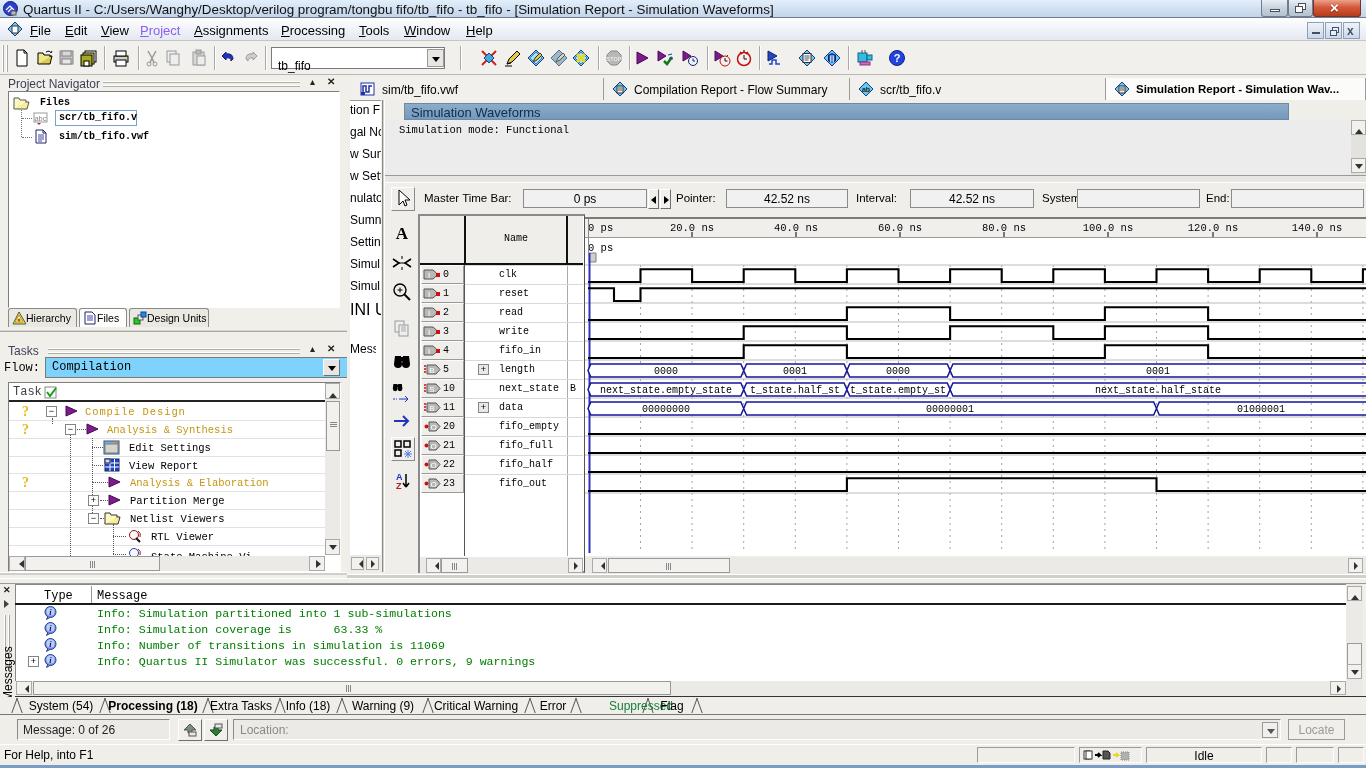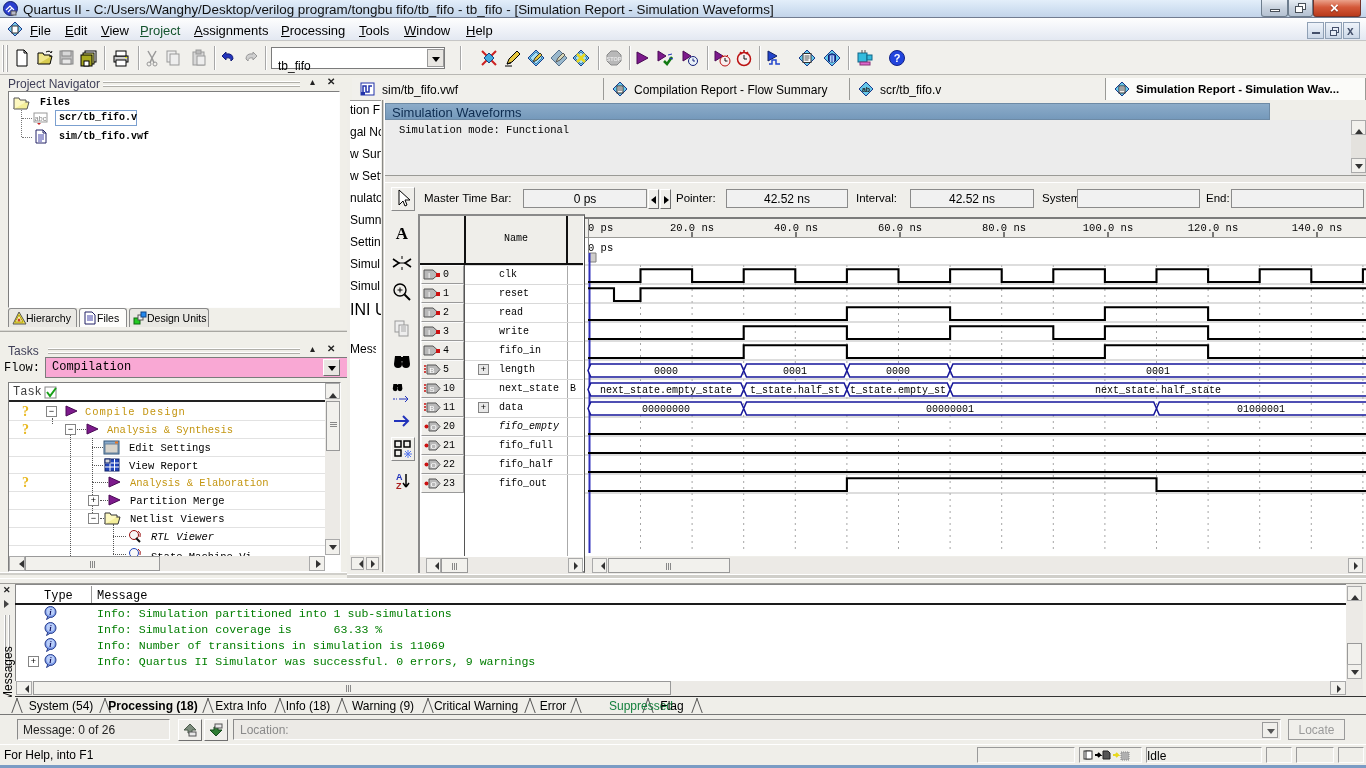--- a/index.html
+++ b/index.html
@@ -28,21 +28,21 @@
     <div class="ab" style="left:16px;top:-1px;font-size:15px;font-weight:bold;color:#fff;text-shadow:0 1px 1px #7c2413">×</div>
   </div>
 <div class="ab" style="left:0;top:18px;width:1366px;height:23px;background:linear-gradient(#fefefe,#e3e8f2);border-bottom:1px solid #c6c6c6"></div>
 <svg class="ab" style="left:7px;top:21px" width="16" height="16">
     <polygon points="8,1 15,8 8,15 1,8" fill="#79c8e8" stroke="#1a3a8c"></polygon>
     <rect x="5" y="5" width="6" height="7" fill="#fff" stroke="#333"></rect>
   </svg>
 <div class="ab " style="left:30px;top:23px;font-size:13px;color:#000;"><u>F</u>ile</div>
 <div class="ab " style="left:65px;top:23px;font-size:13px;color:#000;"><u>E</u>dit</div>
 <div class="ab " style="left:101px;top:23px;font-size:13px;color:#000;"><u>V</u>iew</div>
-<div class="ab " style="left:140px;top:23px;font-size:13px;color:#14532d;"><u>P</u>roject</div>
+<div class="ab " style="left:140px;top:23px;font-size:13px;color:#8b5cf6;"><u>P</u>roject</div>
 <div class="ab " style="left:194px;top:23px;font-size:13px;color:#000;"><u>A</u>ssignments</div>
 <div class="ab " style="left:281px;top:23px;font-size:13px;color:#000;"><u>P</u>rocessing</div>
 <div class="ab " style="left:359px;top:23px;font-size:13px;color:#000;"><u>T</u>ools</div>
 <div class="ab " style="left:404px;top:23px;font-size:13px;color:#000;"><u>W</u>indow</div>
 <div class="ab " style="left:466px;top:23px;font-size:13px;color:#000;"><u>H</u>elp</div>
 <div class="ab" style="left:1307px;top:22px;width:17px;height:17px;background:linear-gradient(#eef3fa,#ccd8e8);border:1px solid #8fa0b5">
     <div class="ab" style="left:4px;top:9px;width:8px;height:2px;background:#44506b"></div>
   </div>
 <div class="ab" style="left:1325px;top:22px;width:17px;height:17px;background:linear-gradient(#eef3fa,#ccd8e8);border:1px solid #8fa0b5">
     <div class="ab" style="left:6px;top:4px;width:7px;height:6px;border:1px solid #44506b;background:#e8eef8"></div>
@@ -282,21 +282,21 @@
     </svg>
     <div class="ab nowrap" style="left:17px;top:3px;font-size:10.5px">Design Units</div>
   </div>
 <div class="ab" style="left:0;top:330px;width:347px;height:2px;border-top:1px solid #d8d7d2;border-bottom:1px solid #a8a7a2"></div>
 <div class="ab " style="left:8px;top:344px;font-size:12px;color:#3f3f58;">Tasks</div>
 <div class="ab" style="left:48px;top:348px;width:252px;height:2px;border-top:1px solid #fff;border-bottom:1px solid #b0afa9"></div>
 <div class="ab" style="left:48px;top:352px;width:252px;height:2px;border-top:1px solid #fff;border-bottom:1px solid #b0afa9"></div>
 <div class="ab " style="left:310px;top:343px;font-size:10px;color:#222;">▴</div>
 <div class="ab " style="left:327px;top:343px;font-size:10px;color:#222;font-weight:bold">✕</div>
 <div class="ab mono " style="left:4px;top:361px;font-size:12px;color:#000;">Flow:</div>
-<div class="ab" style="left:45px;top:357px;width:351px;height:21px;border:1px solid #7b7b7b;background:#f9a8d4">
+<div class="ab" style="left:45px;top:357px;width:351px;height:21px;border:1px solid #7b7b7b;background:#7dd3fc">
     <div class="ab mono " style="left:6px;top:2px;font-size:12px;color:#000;">Compilation</div>
     <div class="ab btn3" style="left:277px;top:1px;width:17px;height:17px;background:#e8e6e2">
       <div class="ab" style="left:4px;top:6px;width:0;height:0;border:4px solid transparent;border-top:5px solid #000"></div>
     </div>
   </div>
 <div class="ab" style="left:8px;top:382px;width:333px;height:190px;background:#fff;border:1px solid;border-color:#7e7e7e #fdfdfd #fdfdfd #7e7e7e"></div>
 <div class="ab mono " style="left:13px;top:385px;font-size:12px;color:#404040;">Task</div>
 <svg class="ab" style="left:44px;top:386px" width="14" height="13">
     <rect x="1" y="1" width="11" height="11" fill="#fff" stroke="#888"></rect>
     <path d="M3 6 l3 4 l6 -8" stroke="#18a018" stroke-width="2" fill="none"></path>
@@ -363,21 +363,21 @@
   </svg>
 <div class="ab mono " style="left:130px;top:513px;font-size:10.5px;color:#000;">Netlist Viewers</div>
 <div class="ab" style="left:92px;top:506px;width:1px;height:7px;border-left:1px dotted #555"></div>
 <div class="ab" style="left:113px;top:536px;width:13px;height:1px;border-top:1px dotted #555"></div>
 <div class="ab" style="left:113px;top:524px;width:1px;height:12px;border-left:1px dotted #555"></div>
 <svg class="ab" style="left:126px;top:529px" width="16" height="15">
     <circle cx="8" cy="6" r="4.5" fill="#f8f8f8" stroke="#991111"></circle>
     <path d="M10 9 l4 4" stroke="#111" stroke-width="2"></path>
     <path d="M12 2 a5 5 0 0 1 2 6" fill="none" stroke="#991111"></path>
   </svg>
-<div class="ab mono " style="left:151px;top:531px;font-size:10.5px;color:#000;font-style:italic;">RTL Viewer</div>
+<div class="ab mono " style="left:151px;top:531px;font-size:10.5px;color:#000;">RTL Viewer</div>
 <div class="ab" style="left:113px;top:554px;width:13px;height:1px;border-top:1px dotted #555"></div>
 <div class="ab" style="left:113px;top:536px;width:1px;height:18px;border-left:1px dotted #555"></div>
 <svg class="ab" style="left:126px;top:547px" width="16" height="10">
     <circle cx="8" cy="6" r="4.5" fill="#f8f8f8" stroke="#2244bb"></circle>
     <path d="M12 2 a5 5 0 0 1 2 6" fill="none" stroke="#991111"></path>
   </svg>
 <div class="ab" style="left:151px;top:549px;width:160px;height:9px;overflow:hidden"><span class="mono" style="font-size:10.5px">State Machine Vi</span></div>
 <div class="ab" style="left:325px;top:383px;width:15px;height:172px;background:#eceae6"></div>
 <div class="ab" style="left:325px;top:383px;width:15px;height:16px;background:#f2f1ed;border:1px solid #aaa">
     <div class="ab" style="left:3px;top:5px;border:4px solid transparent;border-bottom:5px solid #333"></div>
@@ -413,21 +413,21 @@
 <div class="ab" style="left:350px;top:301px;width:31px;height:16px;overflow:hidden"><span style="font-size:16px;white-space:pre">INI U</span></div>
 <div class="ab" style="left:350px;top:342px;width:26px;height:16px;overflow:hidden"><span style="font-size:12px;white-space:pre">Mess</span></div>
 <div class="ab" style="left:350px;top:555px;width:31px;height:16px;background:#eceae6"></div>
 <div class="ab" style="left:351px;top:557px;width:13px;height:13px;background:#f2f1ed;border:1px solid #aaa">
     <div class="ab" style="left:3px;top:2px;border:4px solid transparent;border-right:4px solid #333"></div>
   </div>
 <div class="ab" style="left:366px;top:557px;width:13px;height:13px;background:#f2f1ed;border:1px solid #aaa">
     <div class="ab" style="left:4px;top:2px;border:4px solid transparent;border-left:4px solid #333"></div>
   </div>
 <div class="ab" style="left:382px;top:100px;width:3px;height:472px;background:#d4d2cd;border-left:1px solid #8a8a86;border-right:1px solid #fff"></div>
-<div class="ab" style="left:385px;top:103px;width:885px;height:17px;background:linear-gradient(#8cacc9,#7599bb);border:1px solid #6d8aa5">
+<div class="ab" style="left:404px;top:103px;width:885px;height:17px;background:linear-gradient(#8cacc9,#7599bb);border:1px solid #6d8aa5">
     <div class="ab nowrap" style="left:6px;top:1px;font-size:13px;color:#0d2c50;">Simulation Waveforms</div>
   </div>
 <div class="ab" style="left:385px;top:120px;width:981px;height:55px;background:#ececec"></div>
 <div class="ab mono nowrap" style="left:399px;top:124px;font-size:10.5px;color:#000;">Simulation mode: Functional</div>
 <div class="ab" style="left:1351px;top:120px;width:15px;height:55px;background:#e4e2de"></div>
 <div class="ab" style="left:1351px;top:120px;width:15px;height:15px;background:#f2f1ed;border:1px solid #aaa">
     <div class="ab" style="left:3px;top:4px;border:4px solid transparent;border-bottom:5px solid #333"></div>
   </div>
 <div class="ab" style="left:1351px;top:158px;width:15px;height:15px;background:#f2f1ed;border:1px solid #aaa">
     <div class="ab" style="left:3px;top:5px;border:4px solid transparent;border-top:5px solid #333"></div>
@@ -588,21 +588,21 @@
 <div class="ab" style="left:478px;top:402px;width:11px;height:11px;border:1px solid #848484;background:#e8e8e8;font-size:9px;text-align:center;line-height:9px">+</div>
 <div class="ab mono nowrap" style="left:499px;top:402px;font-size:10px;color:#000;">data</div>
 <div class="ab" style="left:465px;top:398px;width:118px;height:1px;background:#d9d9d9"></div>
 <div class="ab" style="left:421px;top:417px;width:43px;height:19px;background:#efeeea;border:1px solid;border-color:#fbfbfb #9a9a9a #9a9a9a #fbfbfb"></div>
 <svg class="ab" style="left:423px;top:421px" width="18" height="11">
     <circle cx="3.5" cy="5.5" r="2" fill="#cc1111"></circle>
     <path d="M6 1 h7 l4 4.5 l-4 4.5 h-7 z" fill="#b8b8b8" stroke="#555"></path>
     <text x="10.5" y="8.5" font-size="8" text-anchor="middle" fill="#fff">O</text>
   </svg>
 <div class="ab mono nowrap" style="left:443px;top:421px;font-size:10px;color:#000;">20</div>
-<div class="ab mono nowrap" style="left:499px;top:421px;font-size:10px;color:#000;font-style:italic;">fifo_empty</div>
+<div class="ab mono nowrap" style="left:499px;top:421px;font-size:10px;color:#000;">fifo_empty</div>
 <div class="ab" style="left:465px;top:417px;width:118px;height:1px;background:#d9d9d9"></div>
 <div class="ab" style="left:421px;top:436px;width:43px;height:19px;background:#efeeea;border:1px solid;border-color:#fbfbfb #9a9a9a #9a9a9a #fbfbfb"></div>
 <svg class="ab" style="left:423px;top:440px" width="18" height="11">
     <circle cx="3.5" cy="5.5" r="2" fill="#cc1111"></circle>
     <path d="M6 1 h7 l4 4.5 l-4 4.5 h-7 z" fill="#b8b8b8" stroke="#555"></path>
     <text x="10.5" y="8.5" font-size="8" text-anchor="middle" fill="#fff">O</text>
   </svg>
 <div class="ab mono nowrap" style="left:443px;top:440px;font-size:10px;color:#000;">21</div>
 <div class="ab mono nowrap" style="left:499px;top:440px;font-size:10px;color:#000;">fifo_full</div>
 <div class="ab" style="left:465px;top:436px;width:118px;height:1px;background:#d9d9d9"></div>
@@ -806,21 +806,21 @@
 <div class="ab" style="left:527px;top:698px;width:1px;height:15px;background:#555;transform:skewX(-20deg)"></div>
 <div class="ab" style="left:532px;top:698px;width:1px;height:15px;background:#555;transform:skewX(20deg)"></div>
 <div class="ab" style="left:573px;top:698px;width:1px;height:15px;background:#555;transform:skewX(-20deg)"></div>
 <div class="ab" style="left:578px;top:698px;width:1px;height:15px;background:#555;transform:skewX(20deg)"></div>
 <div class="ab" style="left:645px;top:698px;width:1px;height:15px;background:#555;transform:skewX(-20deg)"></div>
 <div class="ab" style="left:650px;top:698px;width:1px;height:15px;background:#555;transform:skewX(20deg)"></div>
 <div class="ab" style="left:694px;top:698px;width:1px;height:15px;background:#555;transform:skewX(-20deg)"></div>
 <div class="ab" style="left:699px;top:698px;width:1px;height:15px;background:#555;transform:skewX(20deg)"></div>
 <div class="ab nowrap" style="left:61px;top:699px;font-size:12px;color:#000;transform:translateX(-50%)">System (54)</div>
 <div class="ab nowrap" style="left:153px;top:699px;font-size:12px;color:#000;font-weight:bold;transform:translateX(-50%)">Processing (18)</div>
-<div class="ab nowrap" style="left:241px;top:699px;font-size:12px;color:#000;transform:translateX(-50%)">Extra Info</div>
+<div class="ab nowrap" style="left:241px;top:699px;font-size:12px;color:#000;transform:translateX(-50%)">Extra Tasks</div>
 <div class="ab nowrap" style="left:308px;top:699px;font-size:12px;color:#000;transform:translateX(-50%)">Info (18)</div>
 <div class="ab nowrap" style="left:383px;top:699px;font-size:12px;color:#000;transform:translateX(-50%)">Warning (9)</div>
 <div class="ab nowrap" style="left:476px;top:699px;font-size:12px;color:#000;transform:translateX(-50%)">Critical Warning</div>
 <div class="ab nowrap" style="left:553px;top:699px;font-size:12px;color:#000;transform:translateX(-50%)">Error</div>
 <div class="ab nowrap" style="left:641px;top:699px;font-size:12px;color:#15803d;transform:translateX(-50%)">Suppressed</div>
 <div class="ab nowrap" style="left:672px;top:699px;font-size:12px;color:#000;transform:translateX(-50%)">Flag</div>
 <div class="ab" style="left:0;top:714px;width:1366px;height:1px;background:#777"></div>
 <div class="ab" style="left:0;top:715px;width:1366px;height:29px;background:#efeee9"></div>
 <div class="ab" style="left:17px;top:719px;width:153px;height:21px;border:1px solid;border-color:#8a8a8a #fdfdfd #fdfdfd #8a8a8a;background:#eceae6">
     <div class="ab nowrap" style="left:5px;top:3px;font-size:12px;color:#222;">Message: 0 of 26</div>
@@ -853,17 +853,17 @@
     <svg class="ab" style="left:3px;top:1px" width="56" height="12">
       <rect x="1" y="2" width="6" height="8" fill="#fff" stroke="#333"></rect>
       <rect x="3" y="4" width="6" height="8" fill="#fff" stroke="#333" transform="translate(0,-2)"></rect>
       <path d="M12 6 h5 l-2 -2 m2 2 l-2 2" stroke="#000" stroke-width="2" fill="none"></path>
       <path d="M20 2 h5 l2 2 v6 h-7 z" fill="#555" stroke="#222"></path>
       <path d="M30 6 h5 l-2 -2 m2 2 l-2 2" stroke="#e8d820" stroke-width="2" fill="none"></path>
       <rect x="38" y="3" width="8" height="8" fill="#b0b0b0" stroke="#888" stroke-dasharray="1,1"></rect>
     </svg>
   </div>
 <div class="ab" style="left:1146px;top:747px;width:116px;height:16px;border:1px solid;border-color:#9a9a9a #fdfdfd #fdfdfd #9a9a9a;background:#efeee9">
-    <div style="font-size:12px;padding-top:1px">Idle</div>
+    <div style="text-align:center;font-size:12px;padding-top:1px">Idle</div>
   </div>
 <div class="ab" style="left:1266px;top:747px;width:26px;height:16px;border:1px solid;border-color:#9a9a9a #fdfdfd #fdfdfd #9a9a9a;background:#efeee9"></div>
 <div class="ab" style="left:1296px;top:747px;width:38px;height:16px;border:1px solid;border-color:#9a9a9a #fdfdfd #fdfdfd #9a9a9a;background:#efeee9"></div>
 <div class="ab" style="left:1338px;top:747px;width:26px;height:16px;border:1px solid;border-color:#9a9a9a #fdfdfd #fdfdfd #9a9a9a;background:#efeee9"></div>
 <div class="ab" style="left:0;top:765px;width:1366px;height:3px;background:#7b9cc4"></div>
 </body></html>

